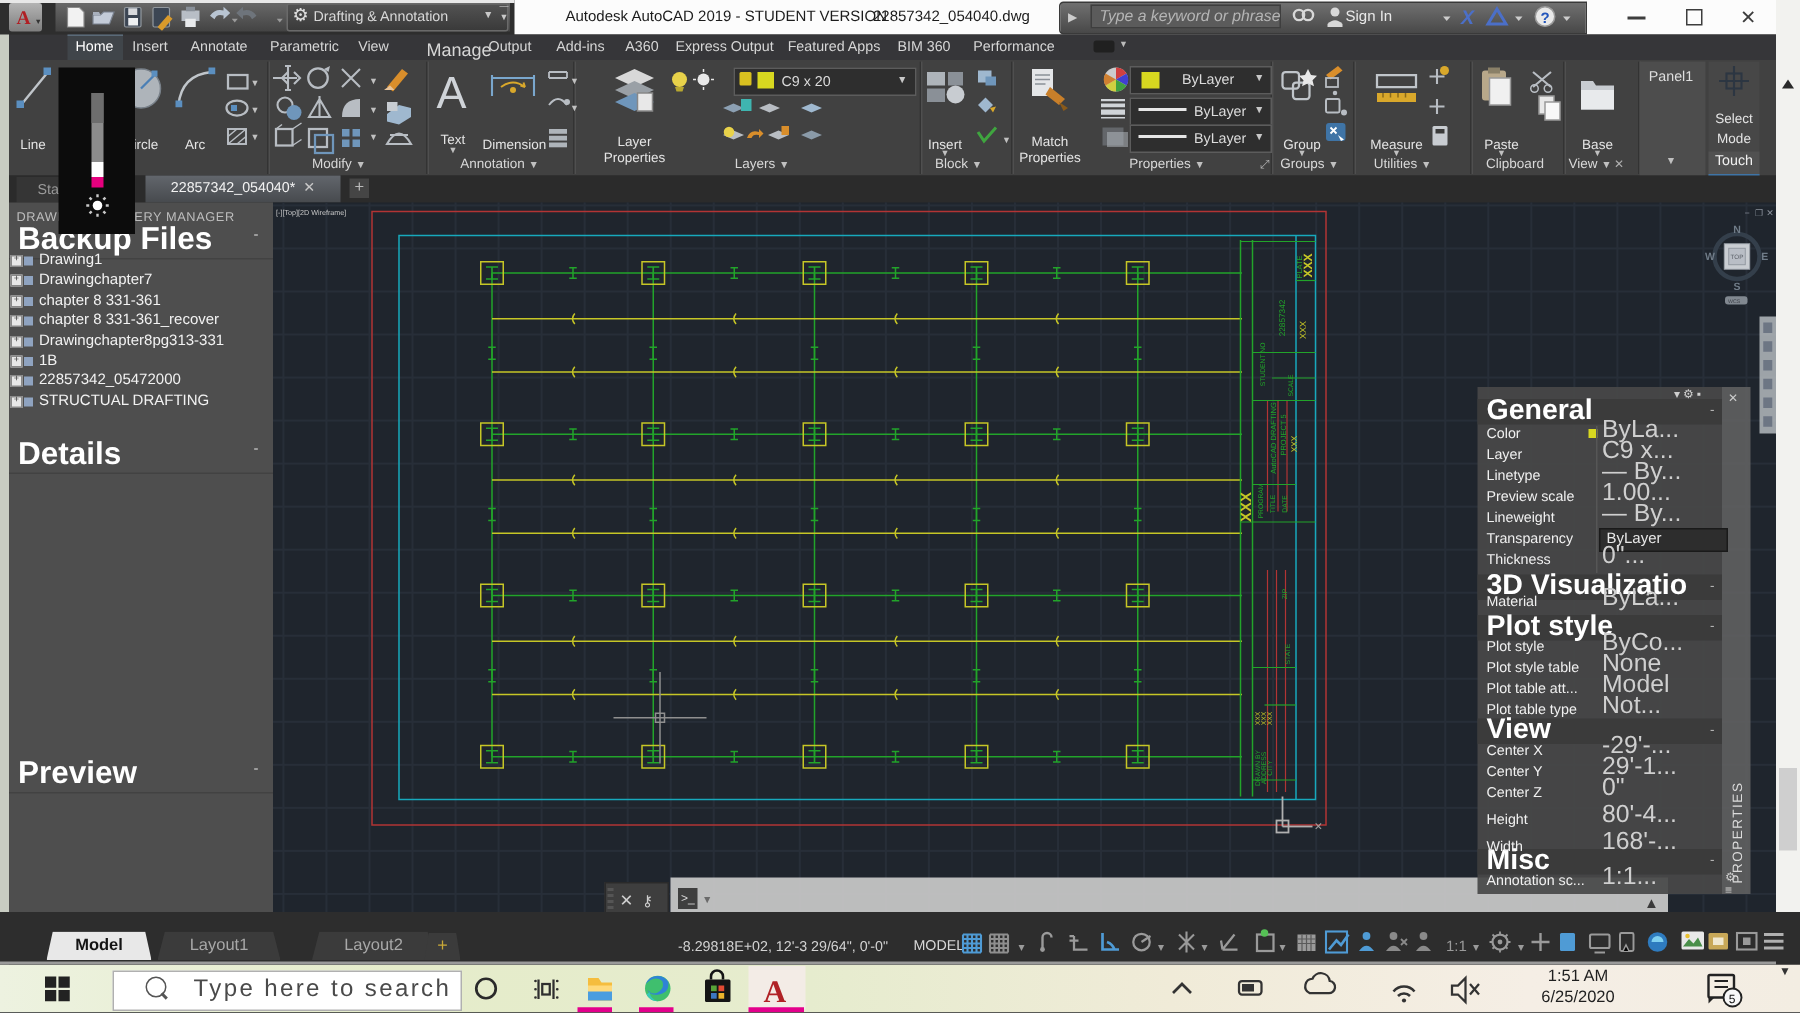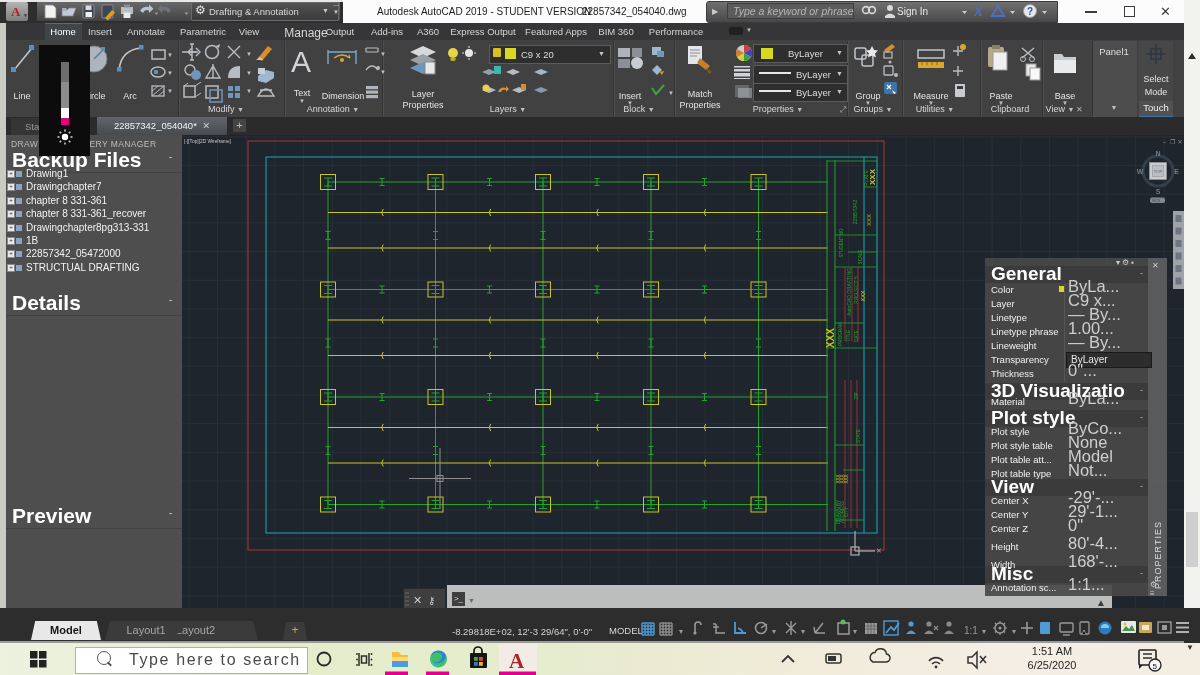--- a/index.html
+++ b/index.html
@@ -411,21 +411,21 @@
     <div class="abs" style="left:985px;top:566px;width:163px;height:17px;background:#3b3b3b;"></div>
     <div class="abs" style="left:991px;top:563px;color:#ffffff;font-weight:bold;font-size:19px;white-space:nowrap;">Misc</div>
     <div class="abs" style="left:1140px;top:568px;color:#bbb;font-size:9px;">-</div>
     <div class="abs" style="left:991px;top:284px;color:#f0f0f0;font-size:9.5px;white-space:nowrap;">Color</div>
     <div class="abs" style="left:1068px;top:277px;color:#cfcfcf;font-size:16.5px;white-space:nowrap;">ByLa...</div>
     <div class="abs" style="left:1059px;top:286px;width:6px;height:6px;background:#d8d820;"></div>
     <div class="abs" style="left:991px;top:298px;color:#f0f0f0;font-size:9.5px;white-space:nowrap;">Layer</div>
     <div class="abs" style="left:1068px;top:291px;color:#cfcfcf;font-size:16.5px;white-space:nowrap;">C9 x...</div>
     <div class="abs" style="left:991px;top:311.5px;color:#f0f0f0;font-size:9.5px;white-space:nowrap;">Linetype</div>
     <div class="abs" style="left:1068px;top:304.5px;color:#cfcfcf;font-size:16.5px;white-space:nowrap;">— By...</div>
-    <div class="abs" style="left:991px;top:325.5px;color:#f0f0f0;font-size:9.5px;white-space:nowrap;">Linetype phrase</div>
+    <div class="abs" style="left:991px;top:325.5px;color:#f0f0f0;font-size:9.5px;white-space:nowrap;">Preview scale</div>
     <div class="abs" style="left:1068px;top:318.5px;color:#cfcfcf;font-size:16.5px;white-space:nowrap;">1.00...</div>
     <div class="abs" style="left:991px;top:339.5px;color:#f0f0f0;font-size:9.5px;white-space:nowrap;">Lineweight</div>
     <div class="abs" style="left:1068px;top:332.5px;color:#cfcfcf;font-size:16.5px;white-space:nowrap;">— By...</div>
     <div class="abs" style="left:991px;top:353.5px;color:#f0f0f0;font-size:9.5px;white-space:nowrap;">Transparency</div>
     <div class="abs" style="left:1066px;top:351.5px;width:80px;height:14px;background:#2d2d2d;border:1px solid #1a1a1a;color:#e8e8e8;font-size:10px;line-height:14px;padding-left:4px;">ByLayer</div>
     <div class="abs" style="left:991px;top:367.5px;color:#f0f0f0;font-size:9.5px;white-space:nowrap;">Thickness</div>
     <div class="abs" style="left:1068px;top:360.5px;color:#cfcfcf;font-size:16.5px;white-space:nowrap;">0"...</div>
     <div class="abs" style="left:991px;top:396px;color:#f0f0f0;font-size:9.5px;white-space:nowrap;">Material</div>
     <div class="abs" style="left:1068px;top:389px;color:#cfcfcf;font-size:16.5px;white-space:nowrap;">ByLa...</div>
     <div class="abs" style="left:991px;top:425.5px;color:#f0f0f0;font-size:9.5px;white-space:nowrap;">Plot style</div>
@@ -448,21 +448,21 @@
     <div class="abs" style="left:1068px;top:551.5px;color:#cfcfcf;font-size:16.5px;white-space:nowrap;">168'-...</div>
     <div class="abs" style="left:991px;top:582px;color:#f0f0f0;font-size:9.5px;white-space:nowrap;">Annotation sc...</div>
     <div class="abs" style="left:1068px;top:575px;color:#cfcfcf;font-size:16.5px;white-space:nowrap;">1:1...</div>
     <div class="abs" style="left:1064px;top:284px;width:1px;height:98px;background:#565656;"></div>
 <div class="abs" style="left:1096px;top:597px;color:#3a3a3a;font-size:10px;">▲</div>
 <div class="abs" style="left:0;top:643px;width:1200px;height:32px;background:linear-gradient(90deg,#edf2e0,#e5ecca 22%,#e6ecce 45%,#f0ebd8 65%,#f5eee5 85%,#f3ede2);"></div>
 <div class="abs" style="left:0;top:608px;width:1200px;height:35px;background:#2d2d2d;"></div>
 <div class="abs" style="left:1184px;top:598px;width:16px;height:10px;background:#f2f2ef;"></div>
 <div class="abs" style="left:31px;top:621px;width:70px;height:19px;background:#e8e8e8;color:#141414;font-weight:bold;font-size:11px;text-align:center;line-height:19px;clip-path:polygon(6% 0,94% 0,100% 100%,0 100%);">Model</div>
 <div class="abs" style="left:105px;top:621px;width:82px;height:19px;background:#3b3b3b;color:#a8a8a8;font-size:11px;text-align:center;line-height:19px;clip-path:polygon(6% 0,94% 0,100% 100%,0 100%);">Layout1</div>
-<div class="abs" style="left:176px;top:621px;width:82px;height:19px;background:#3b3b3b;color:#a8a8a8;font-size:11px;line-height:19px;clip-path:polygon(6% 0,94% 0,100% 100%,0 100%);">Layout2</div>
+<div class="abs" style="left:208px;top:621px;width:82px;height:19px;background:#3b3b3b;color:#a8a8a8;font-size:11px;text-align:center;line-height:19px;clip-path:polygon(6% 0,94% 0,100% 100%,0 100%);">Layout2</div>
 <div class="abs" style="left:283px;top:622px;width:24px;height:18px;background:#3b3b3b;color:#c8a838;font-size:12px;text-align:center;line-height:17px;clip-path:polygon(12% 0,88% 0,100% 100%,0 100%);">+</div>
 <div class="abs" style="left:452px;top:626px;color:#d2d2d2;font-size:9.5px;white-space:nowrap;">-8.29818E+02, 12'-3 29/64", 0'-0"</div>
 <div class="abs" style="left:609px;top:625px;color:#d8d8d8;font-size:9.5px;">MODEL</div>
 <svg class="abs" style="left:600px;top:615px;" width="600" height="28" viewBox="600 615 600 28">
       <line x1="642" y1="623" x2="654" y2="623" stroke="#4f9bd5" stroke-width="1.4"></line>
       <line x1="642" y1="623" x2="642" y2="635" stroke="#4f9bd5" stroke-width="1.4"></line>
       <line x1="642" y1="626" x2="654" y2="626" stroke="#4f9bd5" stroke-width="1.4"></line>
       <line x1="645" y1="623" x2="645" y2="635" stroke="#4f9bd5" stroke-width="1.4"></line>
       <line x1="642" y1="629" x2="654" y2="629" stroke="#4f9bd5" stroke-width="1.4"></line>
       <line x1="648" y1="623" x2="648" y2="635" stroke="#4f9bd5" stroke-width="1.4"></line>

